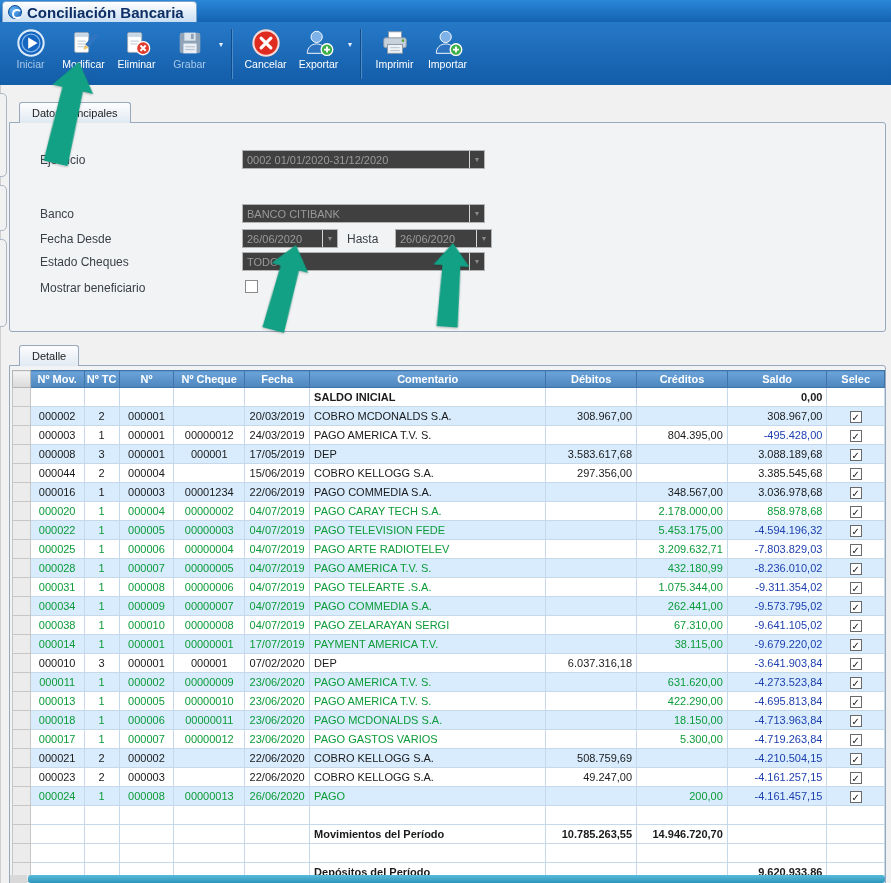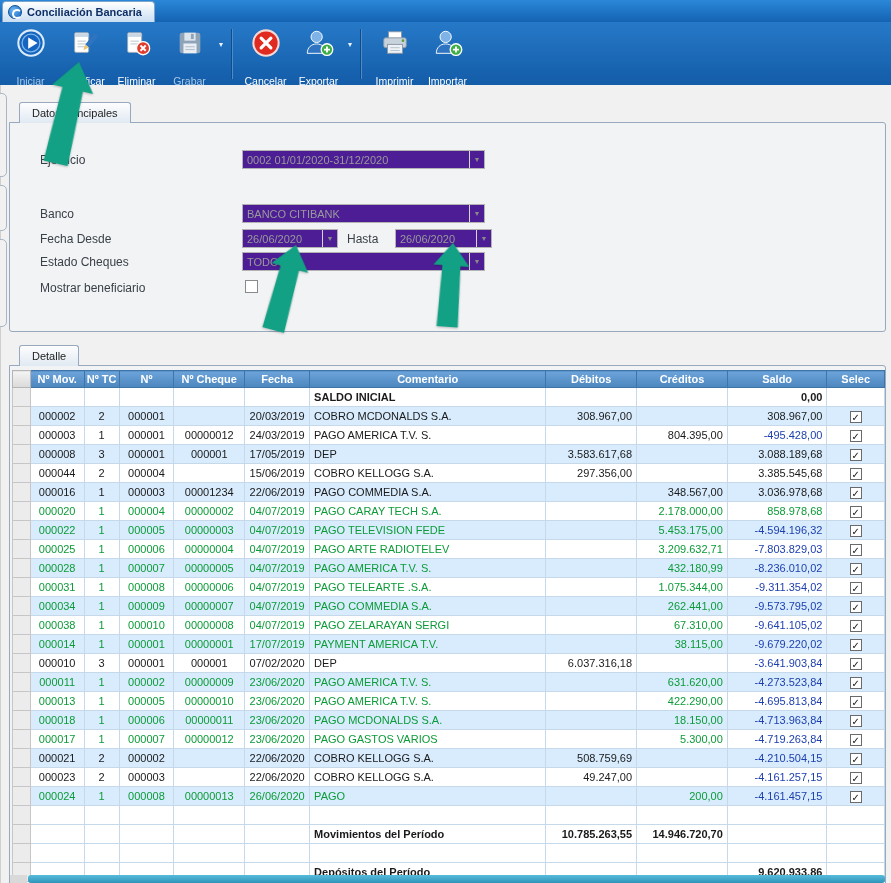--- a/index.html
+++ b/index.html
@@ -3,30 +3,30 @@
 <meta charset="utf-8">
 <style>
   *{box-sizing:border-box;margin:0;padding:0}
   html,body{width:891px;height:883px;overflow:hidden}
   body{font-family:"Liberation Sans","DejaVu Sans",sans-serif;background:#f1f1f1;position:relative;font-size:11px}
 
   
   .titlebar{position:absolute;top:0;left:0;right:0;height:22px;background:linear-gradient(#2b87d8,#1463b2);z-index:10}
   .title-tab{position:absolute;left:2px;top:1px;height:21px;display:flex;align-items:center;gap:5px;padding:0 12px 0 5px;
     background:linear-gradient(#ffffff,#c9def2);border:1px solid #7da4cc;border-bottom:none;border-radius:4px 4px 0 0;
-    font-size:11px;font-weight:bold;color:#0d2f66}
+    font-size:15px;font-weight:bold;color:#0d2f66}
   .app-icon{width:14px;height:14px;border-radius:50%;background:radial-gradient(circle at 35% 35%,#6cb6f5,#1565c0);
     border:1px solid #0d4d94;position:relative}
   .app-icon::after{content:"";position:absolute;left:3px;top:3px;width:6px;height:6px;border:2px solid #fff;
     border-right-color:transparent;border-radius:50%}
 
   
   .toolbar{position:absolute;top:22px;left:0;right:0;height:63px;background:linear-gradient(#2679c8,#135ca8);
     display:flex;align-items:flex-start;padding:5px 0 0 4px;z-index:10}
-  .tb-btn{width:53px;display:flex;flex-direction:column;align-items:center;gap:17px;padding-top:1px;cursor:default}
+  .tb-btn{width:53px;display:flex;flex-direction:column;align-items:center;gap:0;padding-top:1px;cursor:default}
   .tb-btn .icon{width:30px;height:30px;display:block}
   .tb-btn .icon svg{width:30px;height:30px;display:block}
   .tb-label{font-size:10.5px;color:#ffffff;white-space:nowrap}
   .tb-btn.disabled .tb-label{color:#a9c9e8}
   .split{display:flex;align-items:flex-start}
   .split-arrow{color:#eaf3fb;font-size:8px;margin-top:13px;width:10px;text-align:center}
   .tb-sep{width:1px;height:50px;background:#0f4c8c;box-shadow:1px 0 0 #4d8cc6;margin:2px 7px 0 5px}
 
   
   .content{position:absolute;top:85px;left:0;right:0;bottom:0;background:#f1f1f1;border-left:1px solid #cfcfcf}
@@ -38,21 +38,21 @@
     font-size:11px;color:#222;z-index:3}
   .panel{position:absolute;background:#f2f3f5;border:1px solid #98a9bd;border-radius:0 3px 3px 3px;z-index:1}
   .tab-datos{left:18px;top:17px}
   .panel-datos{left:8px;top:37px;right:5px;height:210px}
   .tab-detalle{left:18px;top:260px}
   .panel-detalle{left:8px;top:280px;right:5px;bottom:-8px;overflow:hidden}
 
   
   .frow{position:absolute;left:0;right:0;height:20px}
   .flabel{position:absolute;left:30px;top:3px;font-size:12px;color:#3a4048}
-  .combo{position:absolute;height:19px;background:#4c1d95;border:1px solid #b3b3b3;display:flex;align-items:stretch;
+  .combo{position:absolute;height:19px;background:#404040;border:1px solid #b3b3b3;display:flex;align-items:stretch;
     font-size:11px;color:#9a9a9a}
   .combo-value{flex:1;padding:1px 4px 0 4px;white-space:nowrap;overflow:hidden;line-height:16px}
   .combo-arrow{width:15px;text-align:center;color:#8a8a8a;font-size:7px;line-height:17px;border-left:1px solid #d6d6d6}
   .form-cb{position:absolute;left:235px;top:2px;width:13px;height:13px;background:#fff;border:1px solid #8a8a8a}
 
   
   .grid{position:absolute;left:2px;top:4px;border-collapse:collapse;table-layout:fixed;background:#14b8a6;font-size:11px}
   .grid th{background:linear-gradient(#6ca4da,#4c86be);color:#fff;font-weight:bold;height:17px;
     border:1px solid #3f74a8;font-size:11px;padding:0 2px;overflow:hidden;white-space:nowrap;text-align:center}
   .grid th.corner{background:linear-gradient(#f4f4f4,#dadada);border:1px solid #b5b5b5;width:18px}

